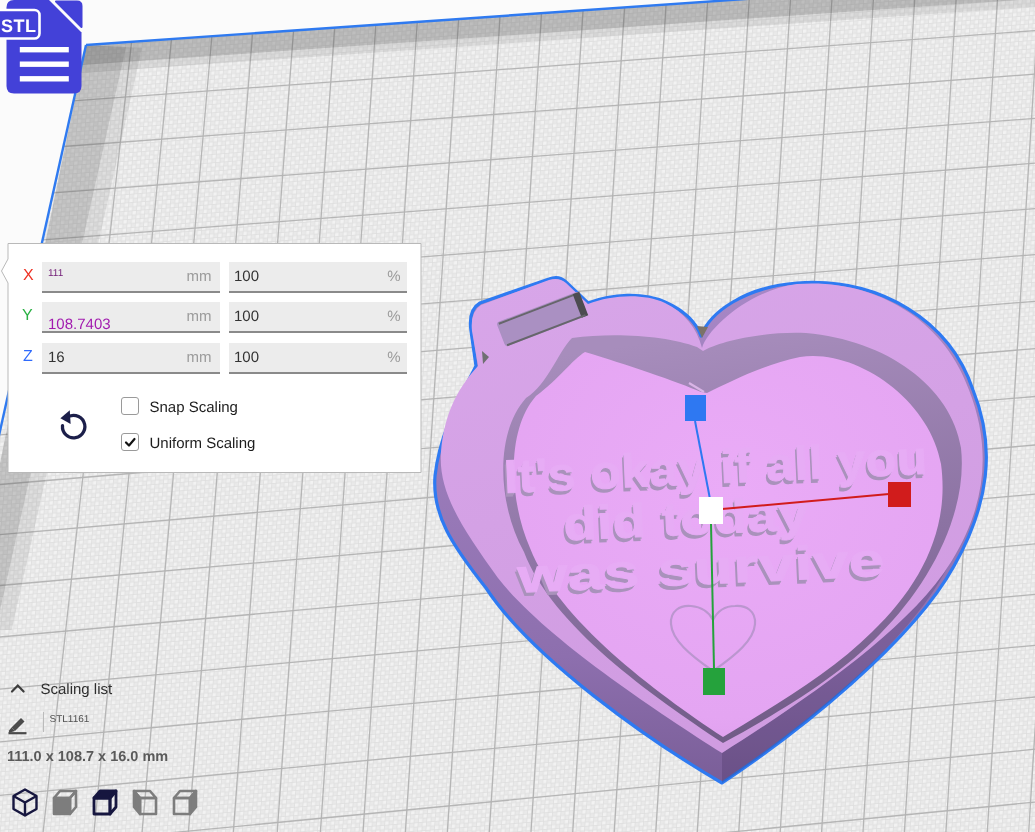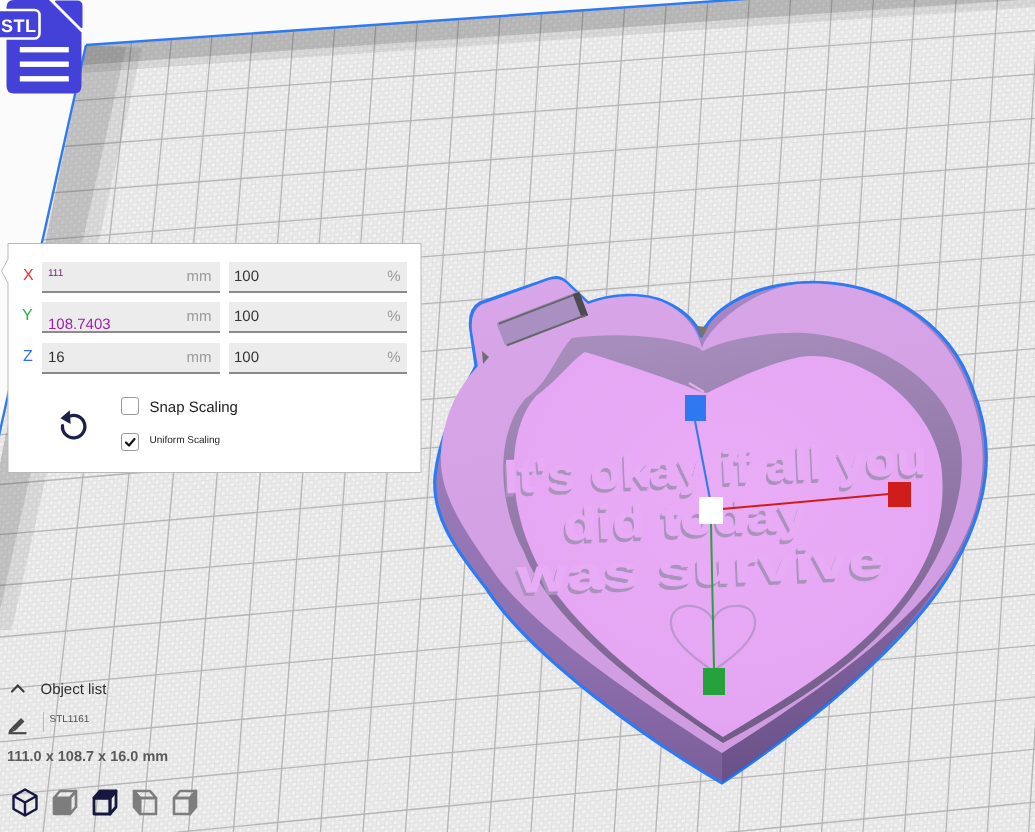--- a/index.html
+++ b/index.html
@@ -209,36 +209,36 @@
  <path d="M11.4,13.1 A11.2,11.2 0 1 1 7.5,20.6" fill="none" stroke="#1c1f4a" stroke-width="3.3" stroke-linecap="round"></path>
  <polygon points="5.4,13.3 14.8,5.2 15.6,19.0" fill="#1c1f4a"></polygon>
 </svg>
 
 <div class="abs" style="left:120.5px;top:397px;width:16px;height:16px;background:#fff;border:1.5px solid #9a9a9a;border-radius:3px;"></div>
 <div class="abs" style="left:149.5px;top:399px;font-size:15px;color:#1d1d1d;">Snap Scaling</div>
 <div class="abs" style="left:120.5px;top:433px;width:16px;height:16px;background:#fff;border:1.5px solid #9a9a9a;border-radius:3px;"></div>
 <svg class="abs" style="left:122px;top:434px" width="17" height="17" viewBox="0 0 17 17">
  <path d="M4,8.5 L7,11.5 L12.5,5" fill="none" stroke="#131313" stroke-width="2.2" stroke-linecap="round" stroke-linejoin="round"></path>
 </svg>
-<div class="abs" style="left:149.5px;top:435px;font-size:10px;color:#1d1d1d;">Uniform Scaling</div>
+<div class="abs" style="left:149.5px;top:435px;font-size:15px;color:#1d1d1d;">Uniform Scaling</div>
 
 <svg class="abs" style="left:0;top:0" width="100" height="100" viewBox="0 0 100 100">
  <path d="M14,0 H49 L81.5,32.5 V86 Q81.5,93.5 74,93.5 H14 Q6.5,93.5 6.5,86 V7.5 Q6.5,0 14,0 Z" fill="#4341d8"></path>
  <path d="M56,1.5 H77 Q81.5,1.5 81.5,6 V27 Z" fill="#4341d8" stroke="#4341d8" stroke-width="2" stroke-linejoin="round"></path>
  <rect x="-8" y="10" width="47.5" height="28.5" rx="5" fill="#4341d8" stroke="#ffffff" stroke-width="2.6"></rect>
  <text x="1" y="31.5" font-size="18" font-weight="bold" fill="#ffffff" letter-spacing="0.5">STL</text>
  <rect x="19.8" y="47" width="49" height="5.4" fill="#ffffff"></rect>
  <rect x="19.8" y="61.5" width="49" height="5.4" fill="#ffffff"></rect>
  <rect x="19.8" y="76.1" width="49" height="5.4" fill="#ffffff"></rect>
 </svg>
 
 <svg class="abs" style="left:10px;top:682px" width="16" height="14" viewBox="0 0 16 14">
  <path d="M2,9.5 L7.8,3.5 L13.6,9.5" fill="none" stroke="#3d3d3d" stroke-width="2.2" stroke-linecap="round"></path>
 </svg>
-<div class="abs" style="left:40.5px;top:681px;font-size:15px;color:#2e2e2e;">Object list</div>
+<div class="abs" style="left:40.5px;top:681px;font-size:15px;color:#2e2e2e;">Scaling list</div>
 <svg class="abs" style="left:8px;top:712px" width="24" height="24" viewBox="0 0 24 24">
  <polygon points="3.5,15.5 13,6 16.5,9.5 7,19" fill="#4a4a4a"></polygon>
  <polygon points="0.8,18.7 3.5,15.5 7,19 1.2,20.8" fill="#4a4a4a"></polygon>
  <line x1="0.5" y1="21.2" x2="18.5" y2="21.2" stroke="#4a4a4a" stroke-width="2.2"></line>
 </svg>
 <div class="abs" style="left:42.5px;top:712px;width:1px;height:20px;background:#bbb;"></div>
 <div class="abs" style="left:49.5px;top:714px;font-size:10px;color:#4f4f4f;">STL1161</div>
 <div class="abs" style="left:7px;top:749px;font-size:14.5px;color:#5a5a5a;font-weight:bold;">111.0 x 108.7 x 16.0 mm</div>
 
 <svg class="abs" style="left:12px;top:788px" width="195" height="30" viewBox="0 0 195 30">

